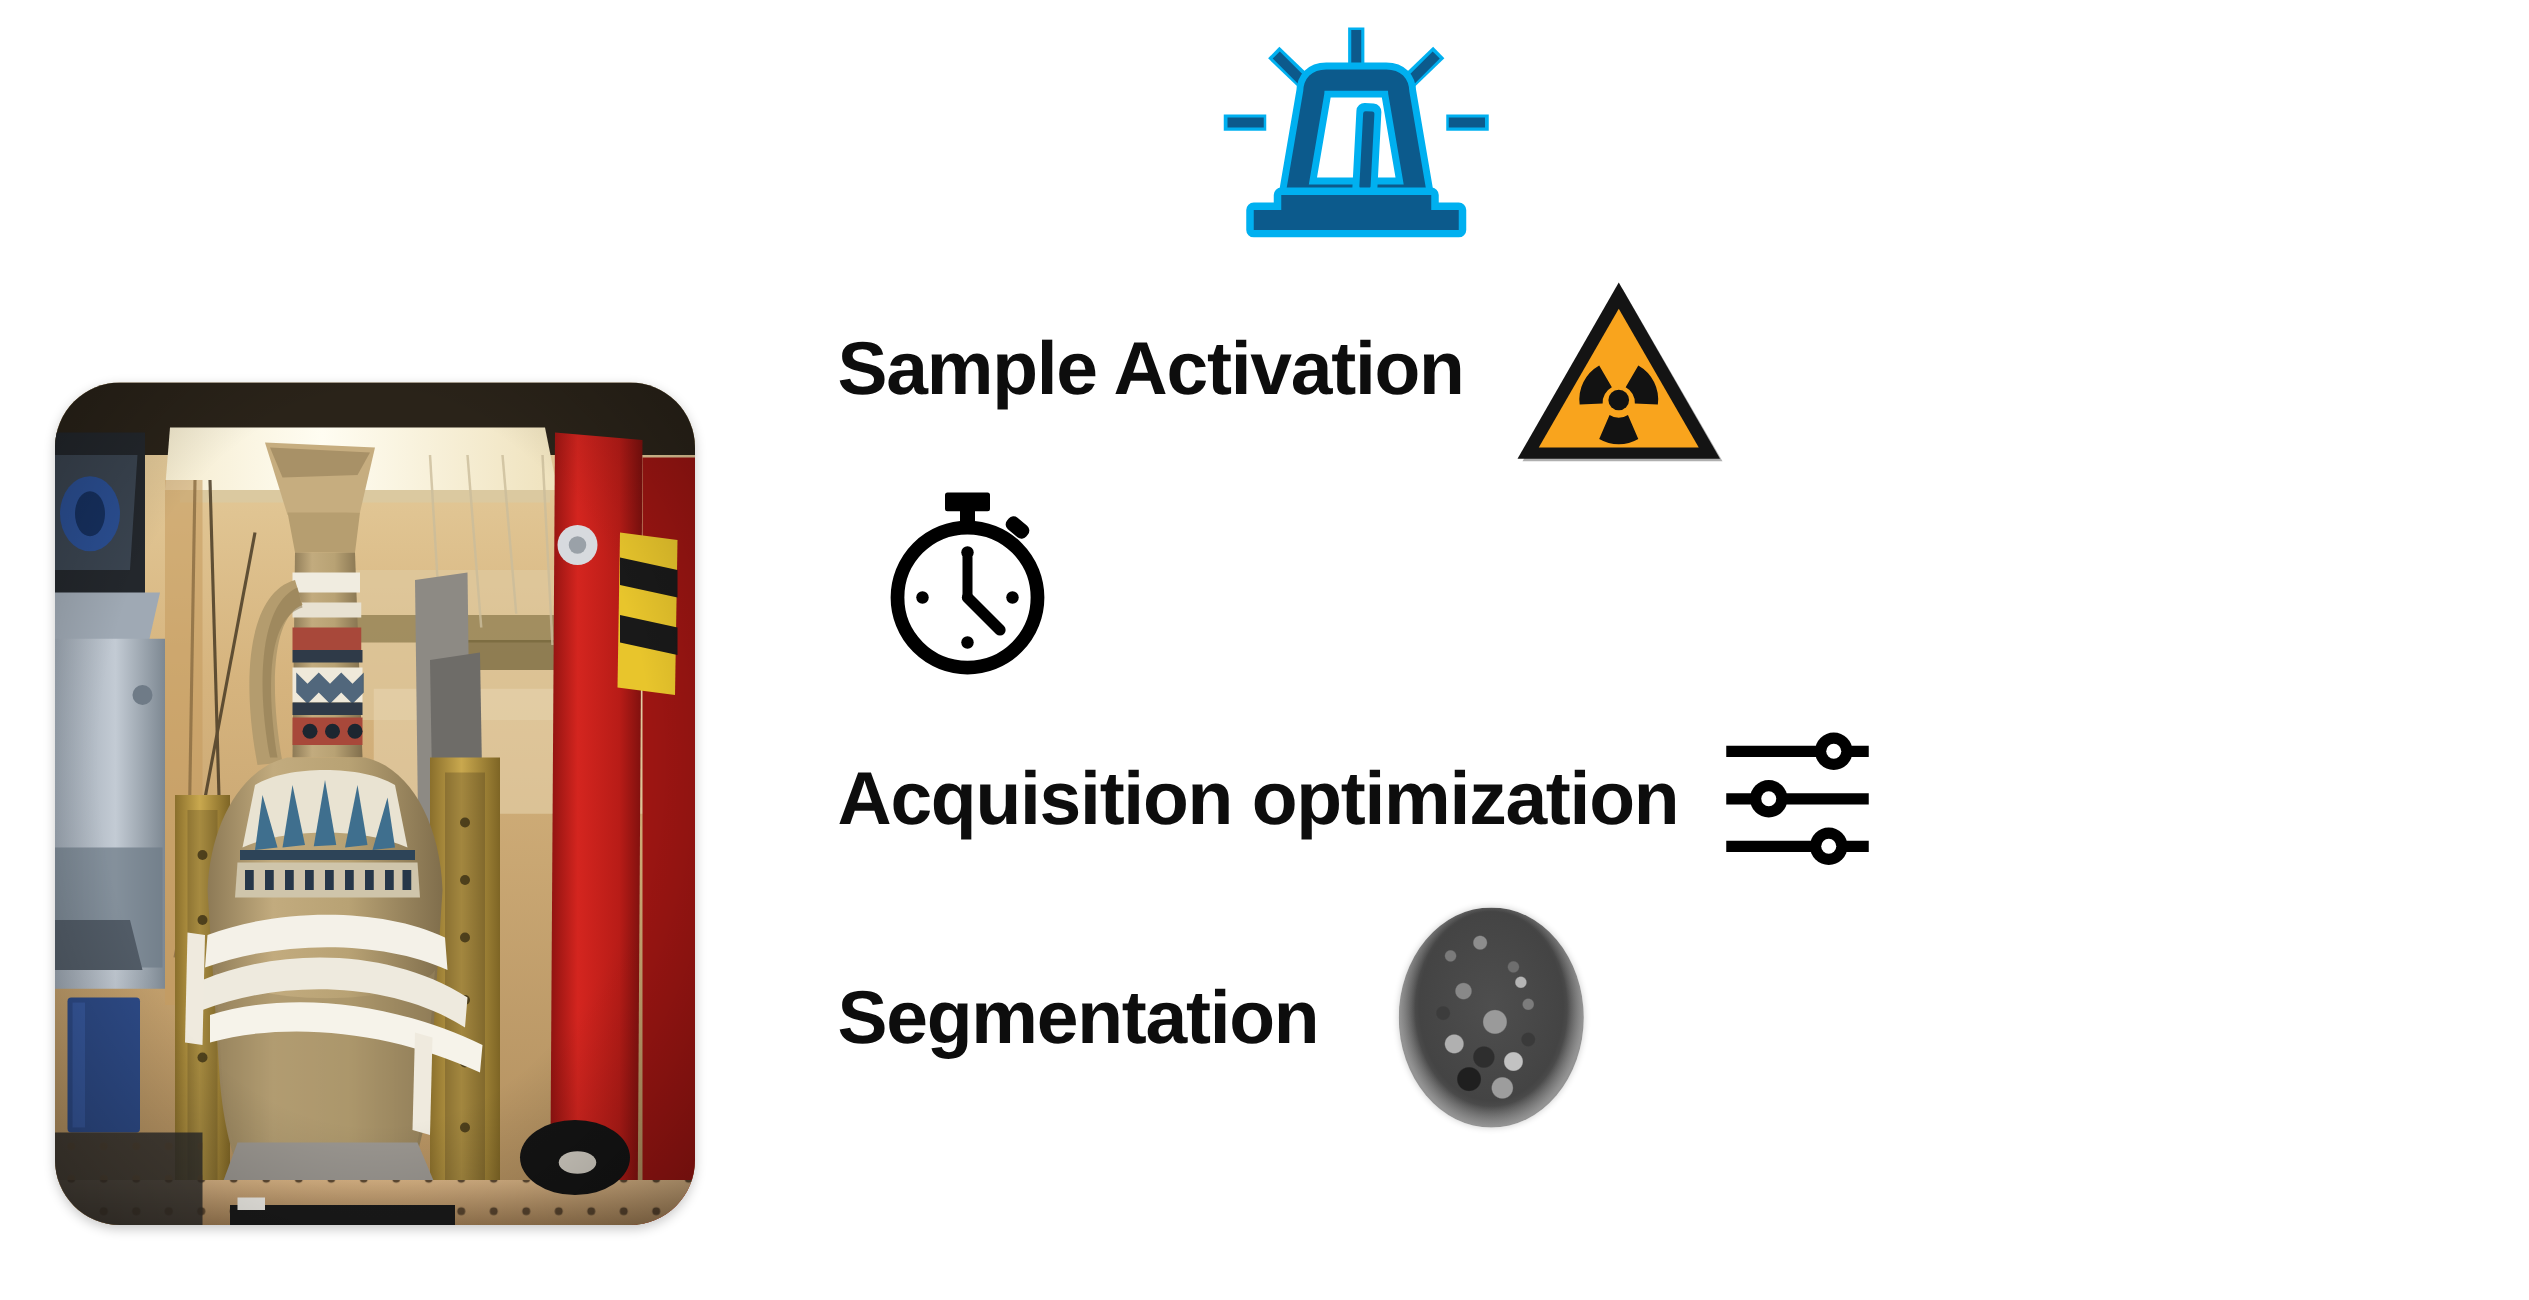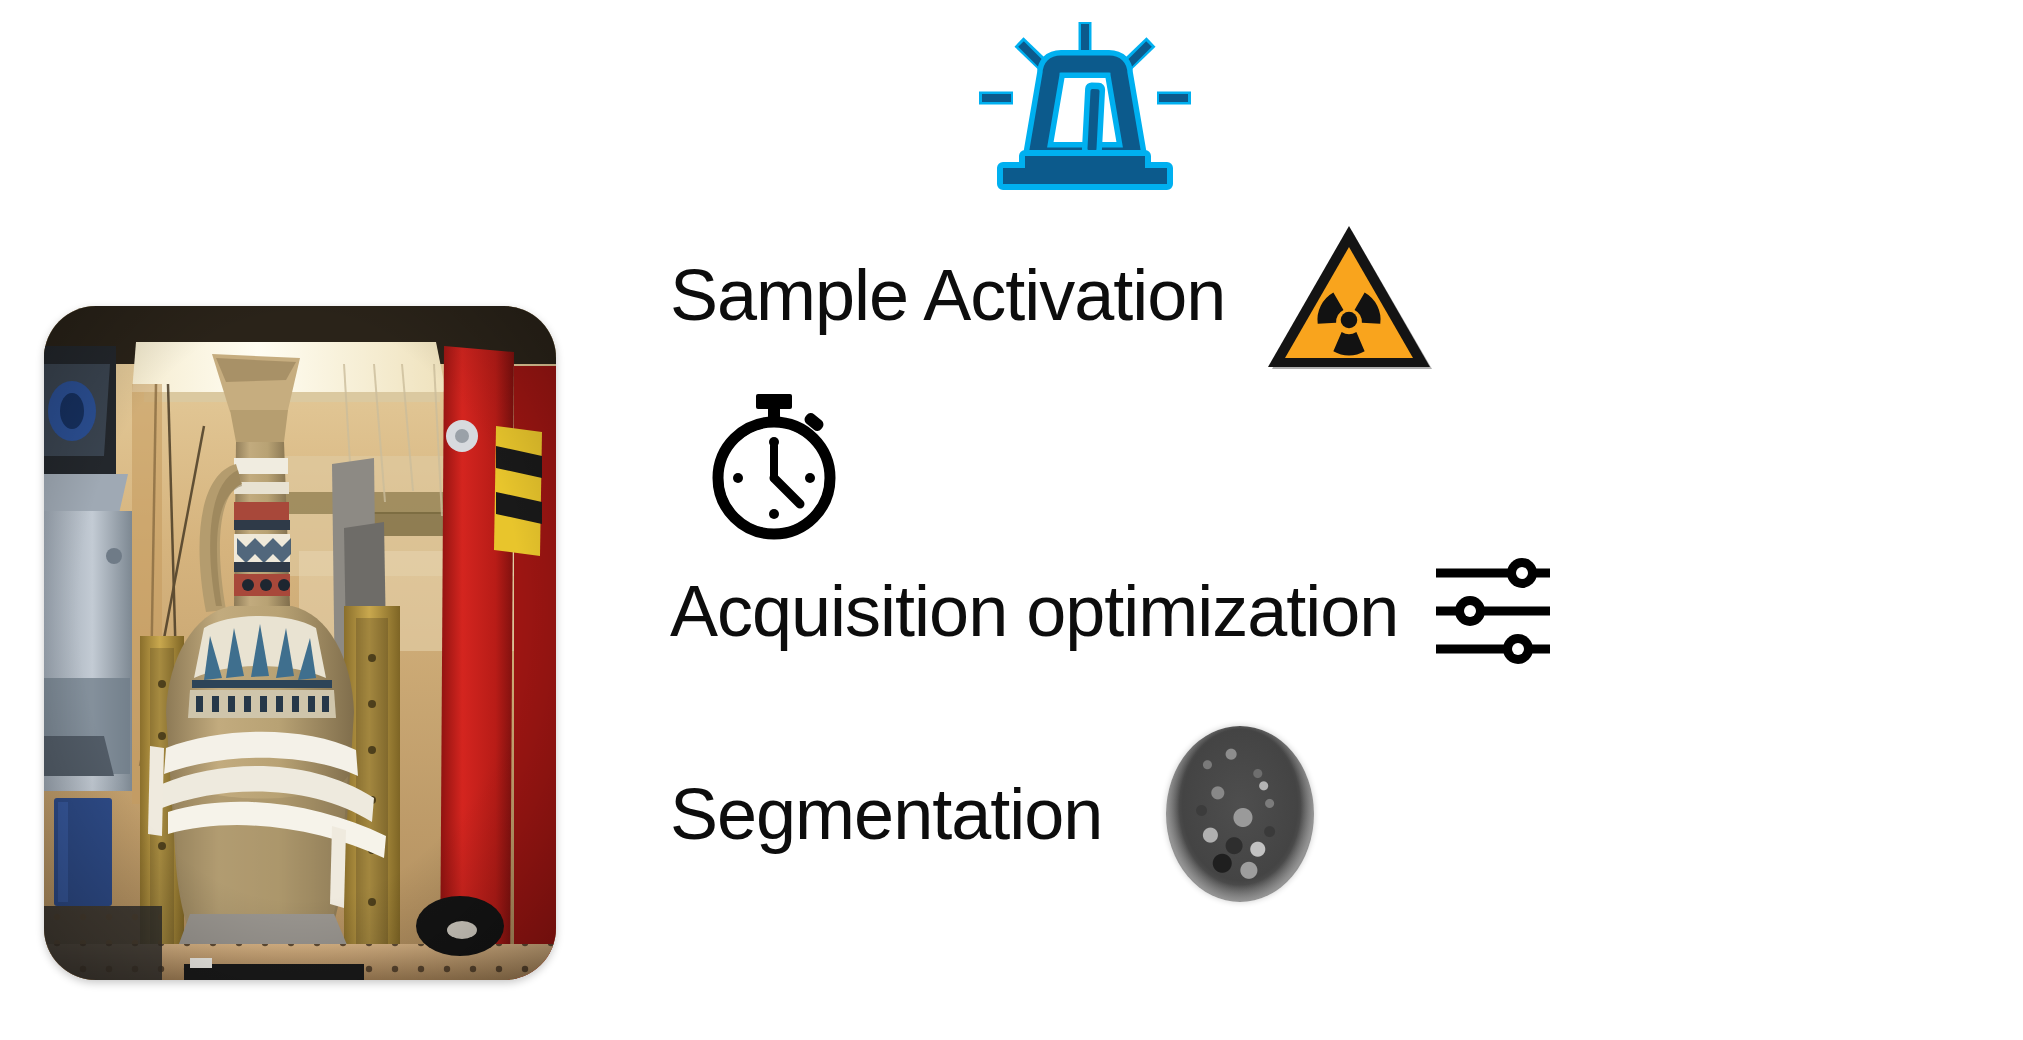--- a/index.html
+++ b/index.html
@@ -48,37 +48,37 @@
   }
   .item-row {
     position: absolute;
     left: 0;
     display: flex;
     align-items: center;
     height: 130px;
   }
   .item-label {
     font-family: "Liberation Sans", sans-serif;
-    font-size: 72px;
-    font-weight: 400;
+    font-size: 60px;
+    font-weight: 700;
     color: #0d0d0d;
     letter-spacing: -1px;
     white-space: nowrap;
     line-height: 1;
   }
   .item-icon {
     display: flex;
     align-items: center;
     justify-content: center;
     flex: none;
   }
 
   #row-activation  { top: 8px;   }
   #row-scanning    { top: 178px; }
-  #row-acquisition { top: 324px; text-align: right; }
+  #row-acquisition { top: 352px; text-align: right; }
   #row-segmentation{ top: 512px; }
 
   #row-activation  .item-icon { margin-left: 40px; width: 168px; height: 150px; }
   #row-scanning    .item-icon { margin-left: 34px; width: 140px; height: 150px; }
   #row-acquisition .item-icon { margin-left: 30px; width: 130px; height: 120px; }
   #row-segmentation.item-row  { height: 160px; }
   #row-segmentation .item-icon{ margin-left: 58px; width: 160px; height: 185px; }
 
   .ct-disc {
     width: 148px;

